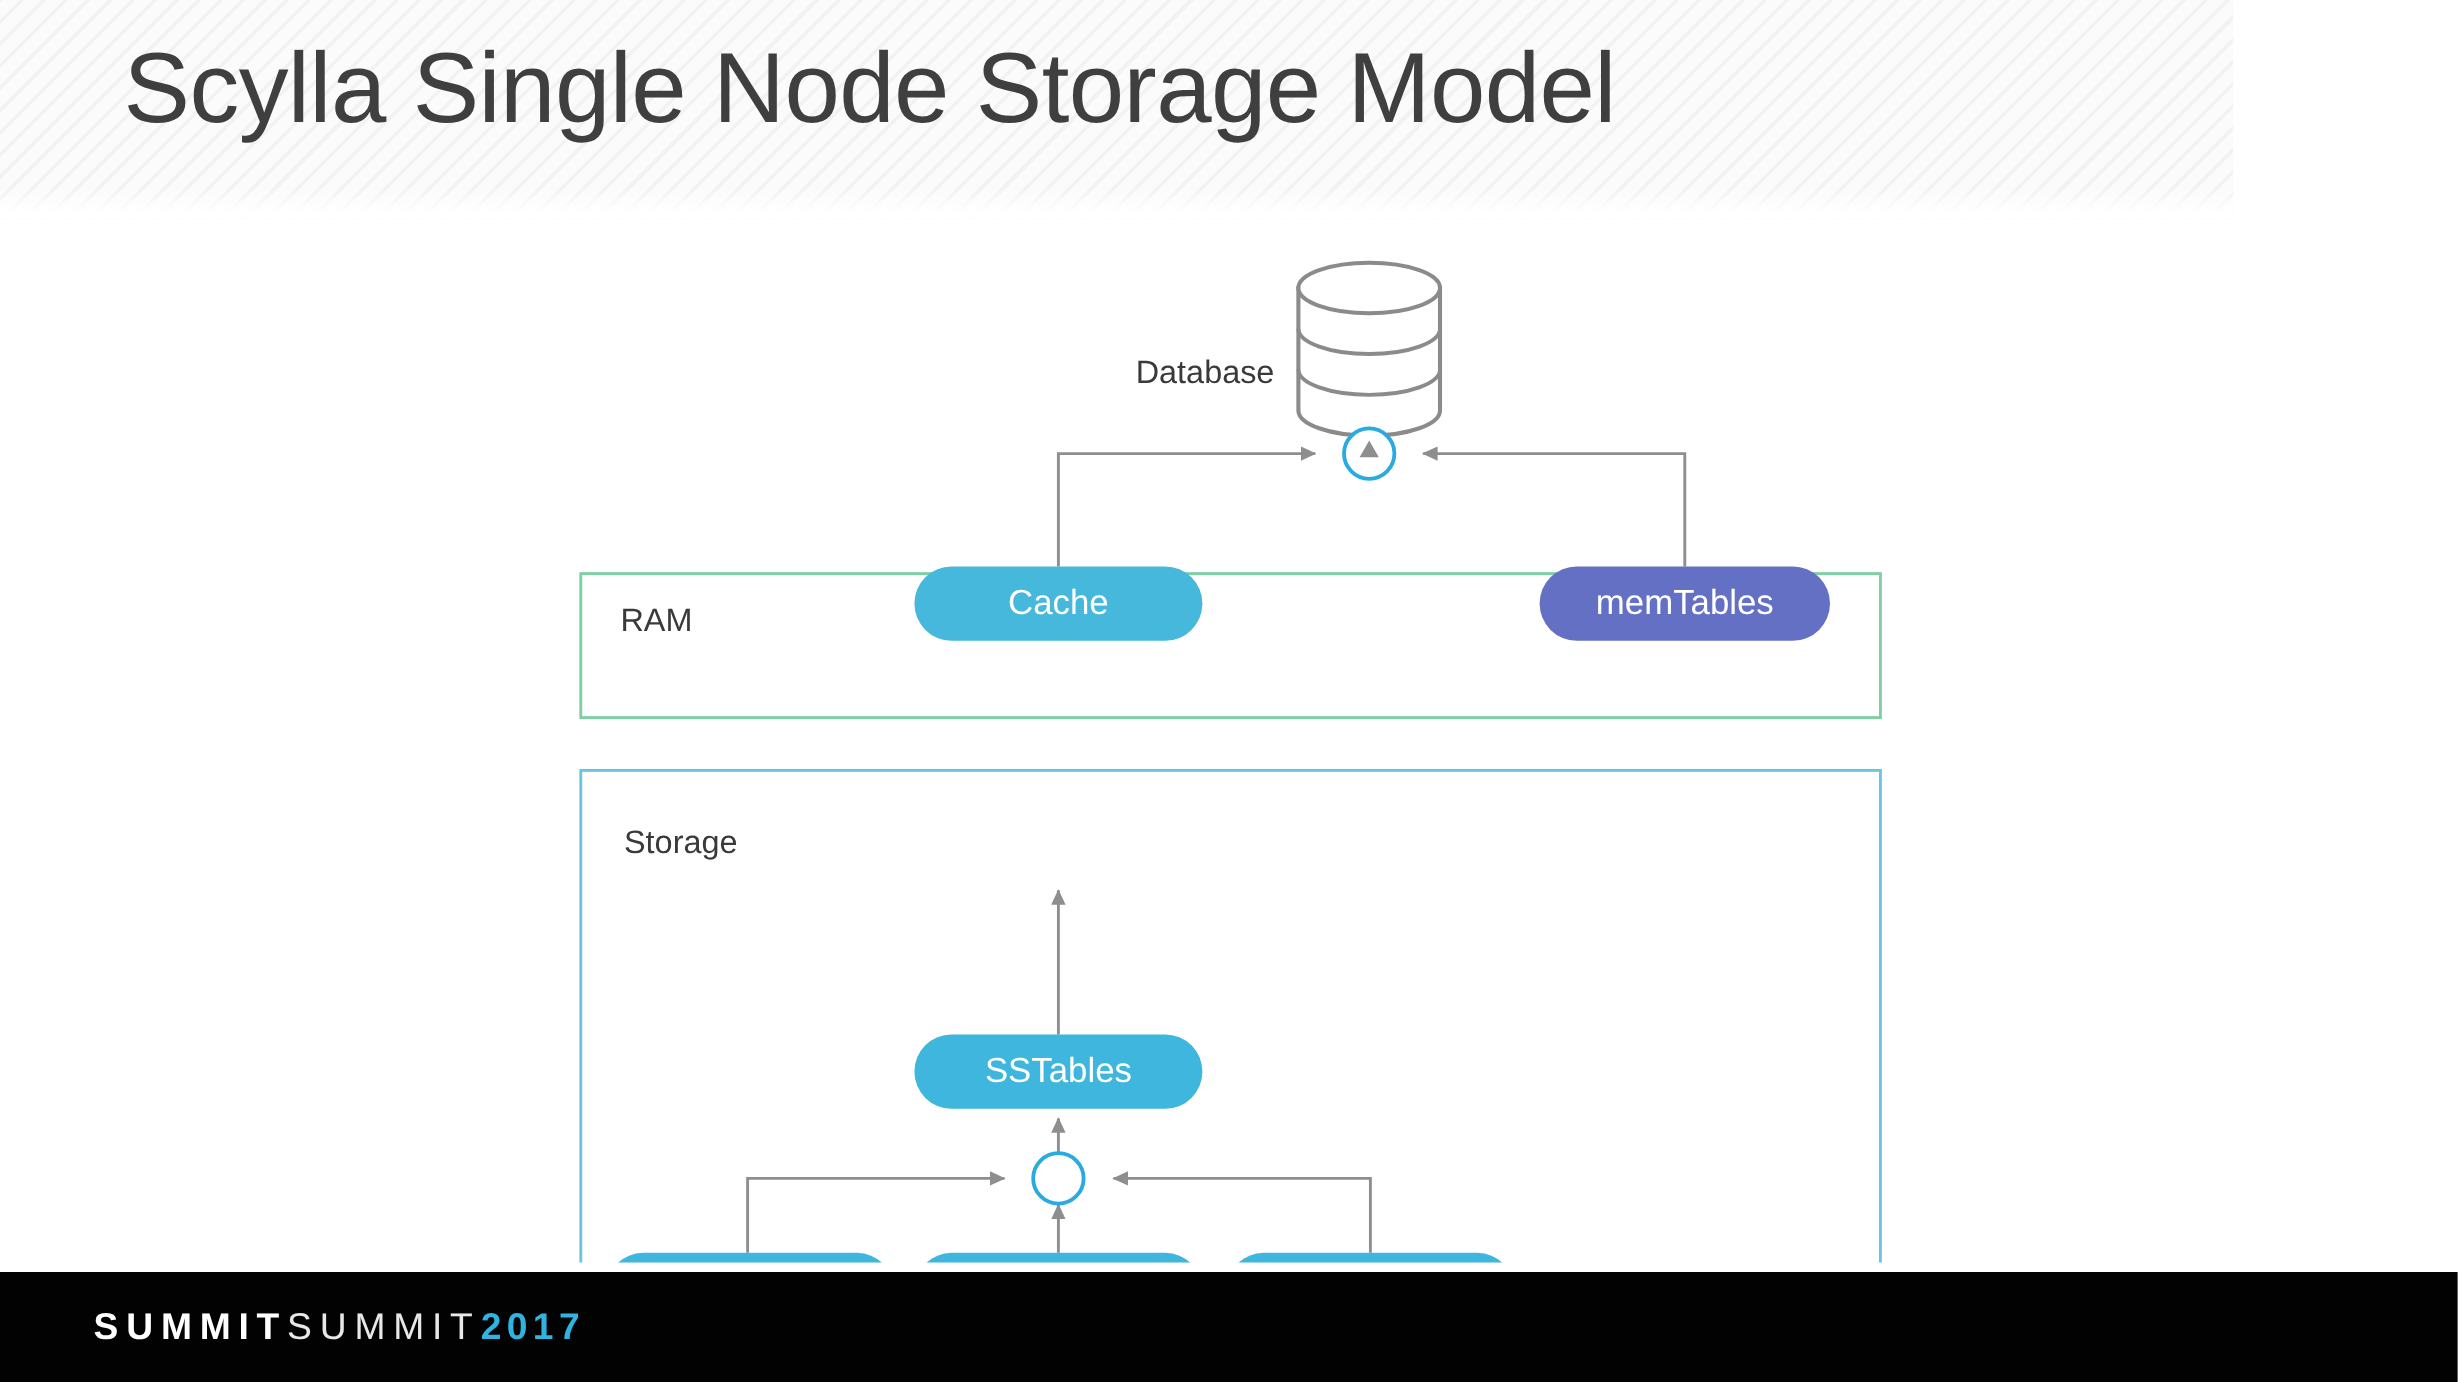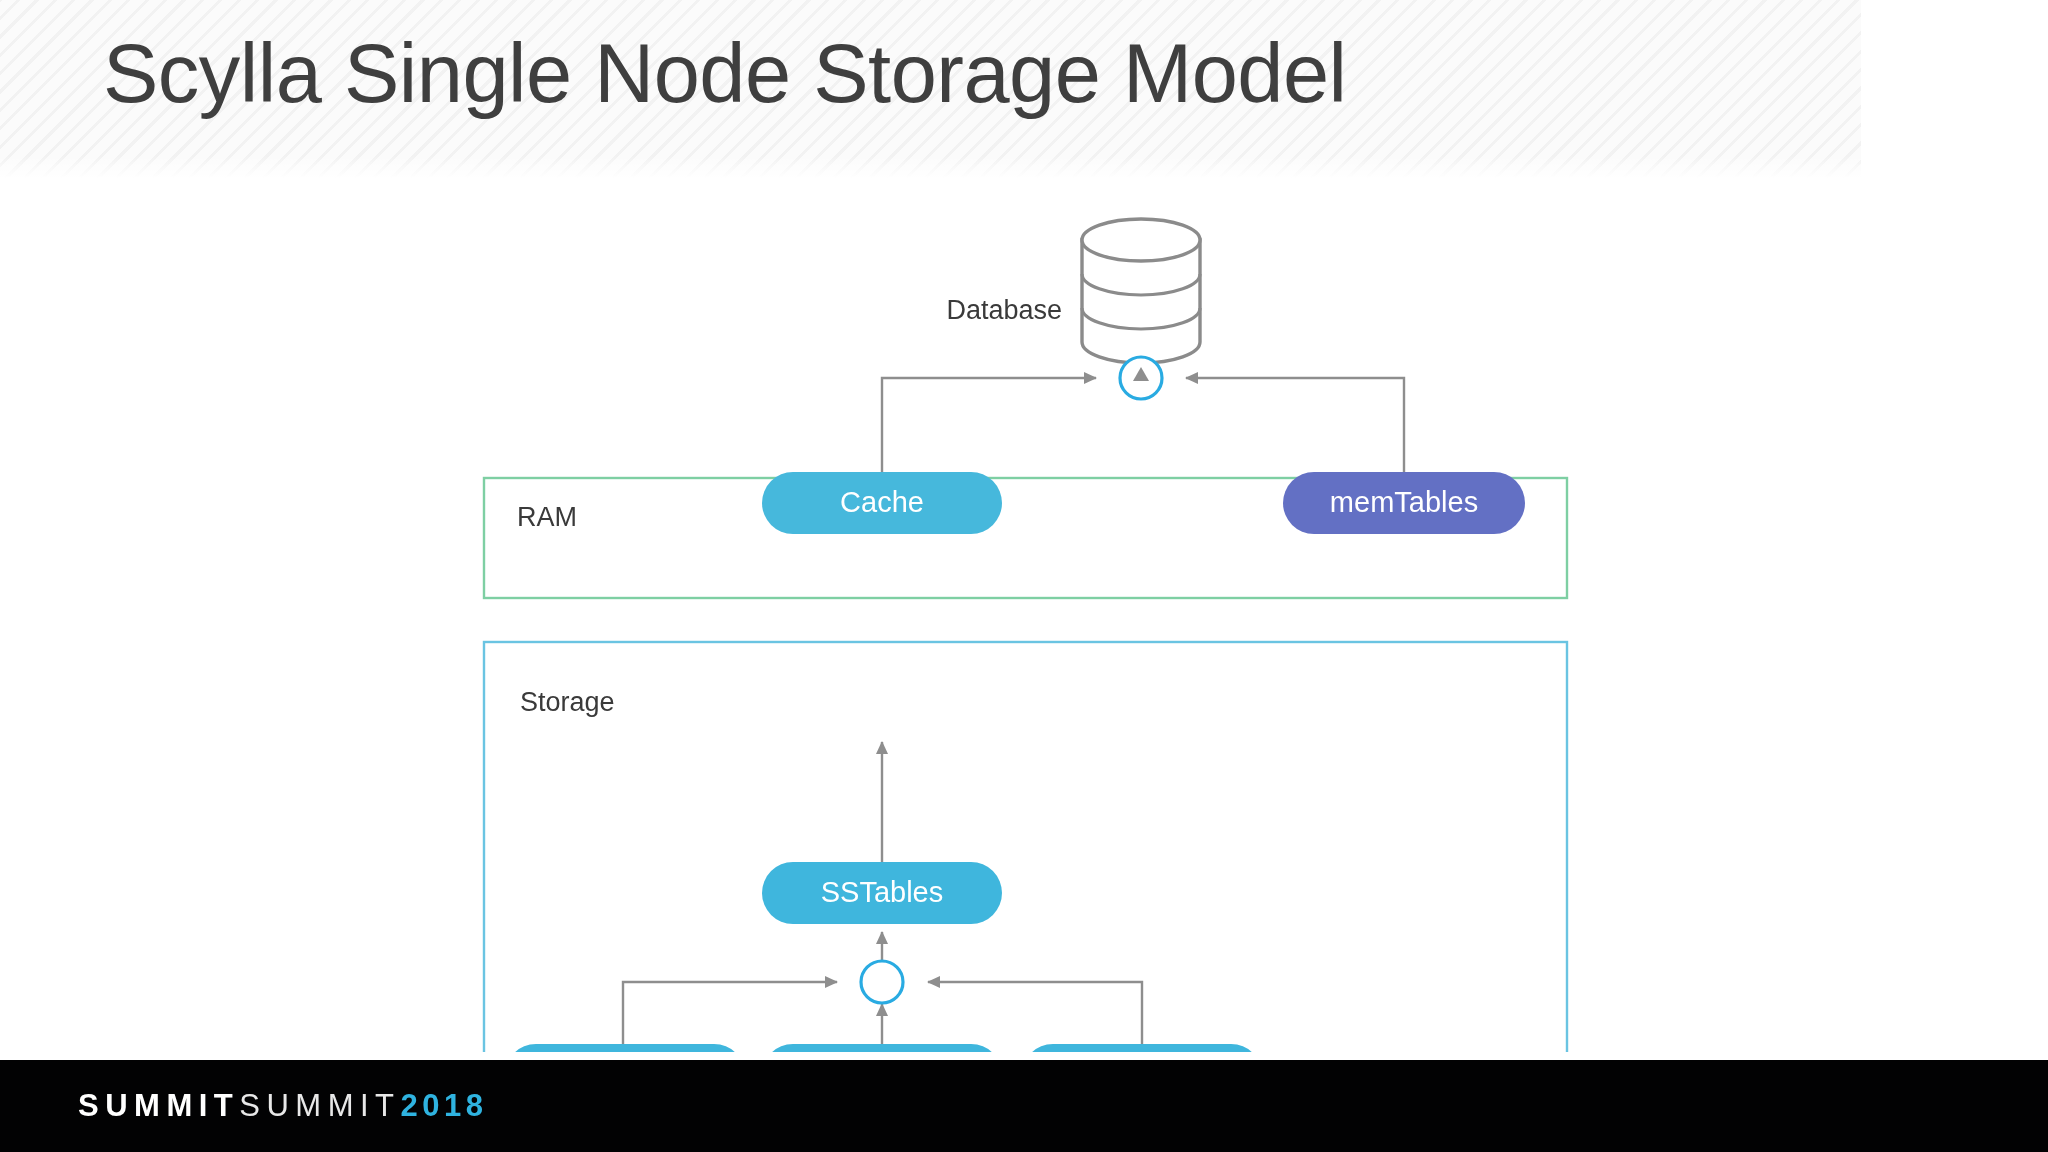--- a/index.html
+++ b/index.html
@@ -229,15 +229,15 @@
     <g>
       <rect x="1022" y="862" width="240" height="62" rx="31" ry="31" fill="#3fb6dd"></rect>
       <text class="node-label" x="1142" y="894">SSTable C</text>
     </g>
 
   </svg>
 </div>
 
 <div id="slide-footer">
   <div id="footer-logo">
-    <span class="logo-scylla">SUMMIT</span><span class="logo-summit">SUMMIT</span><span class="logo-year">2018</span>
+    <span class="logo-scylla">SUMMIT</span><span class="logo-summit">SUMMIT</span><span class="logo-year">2017</span>
   </div>
 </div>
 
 </body></html>

